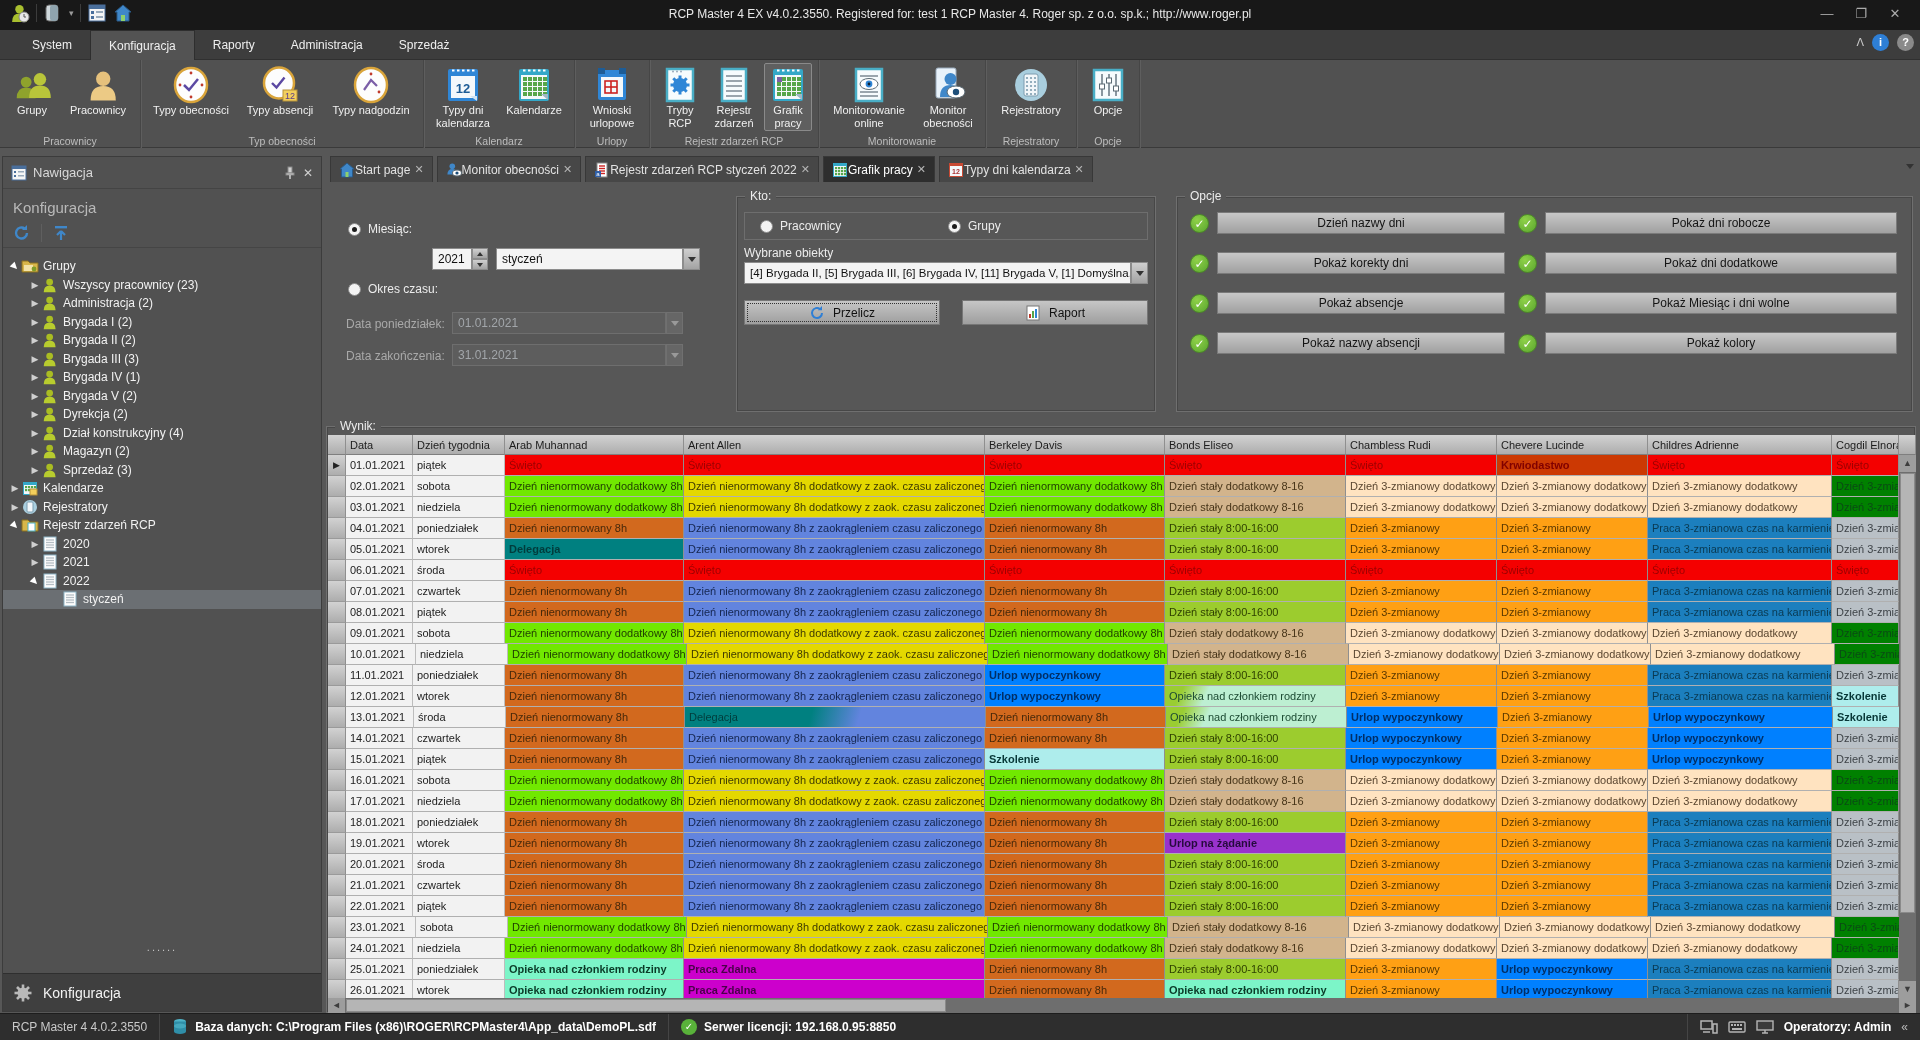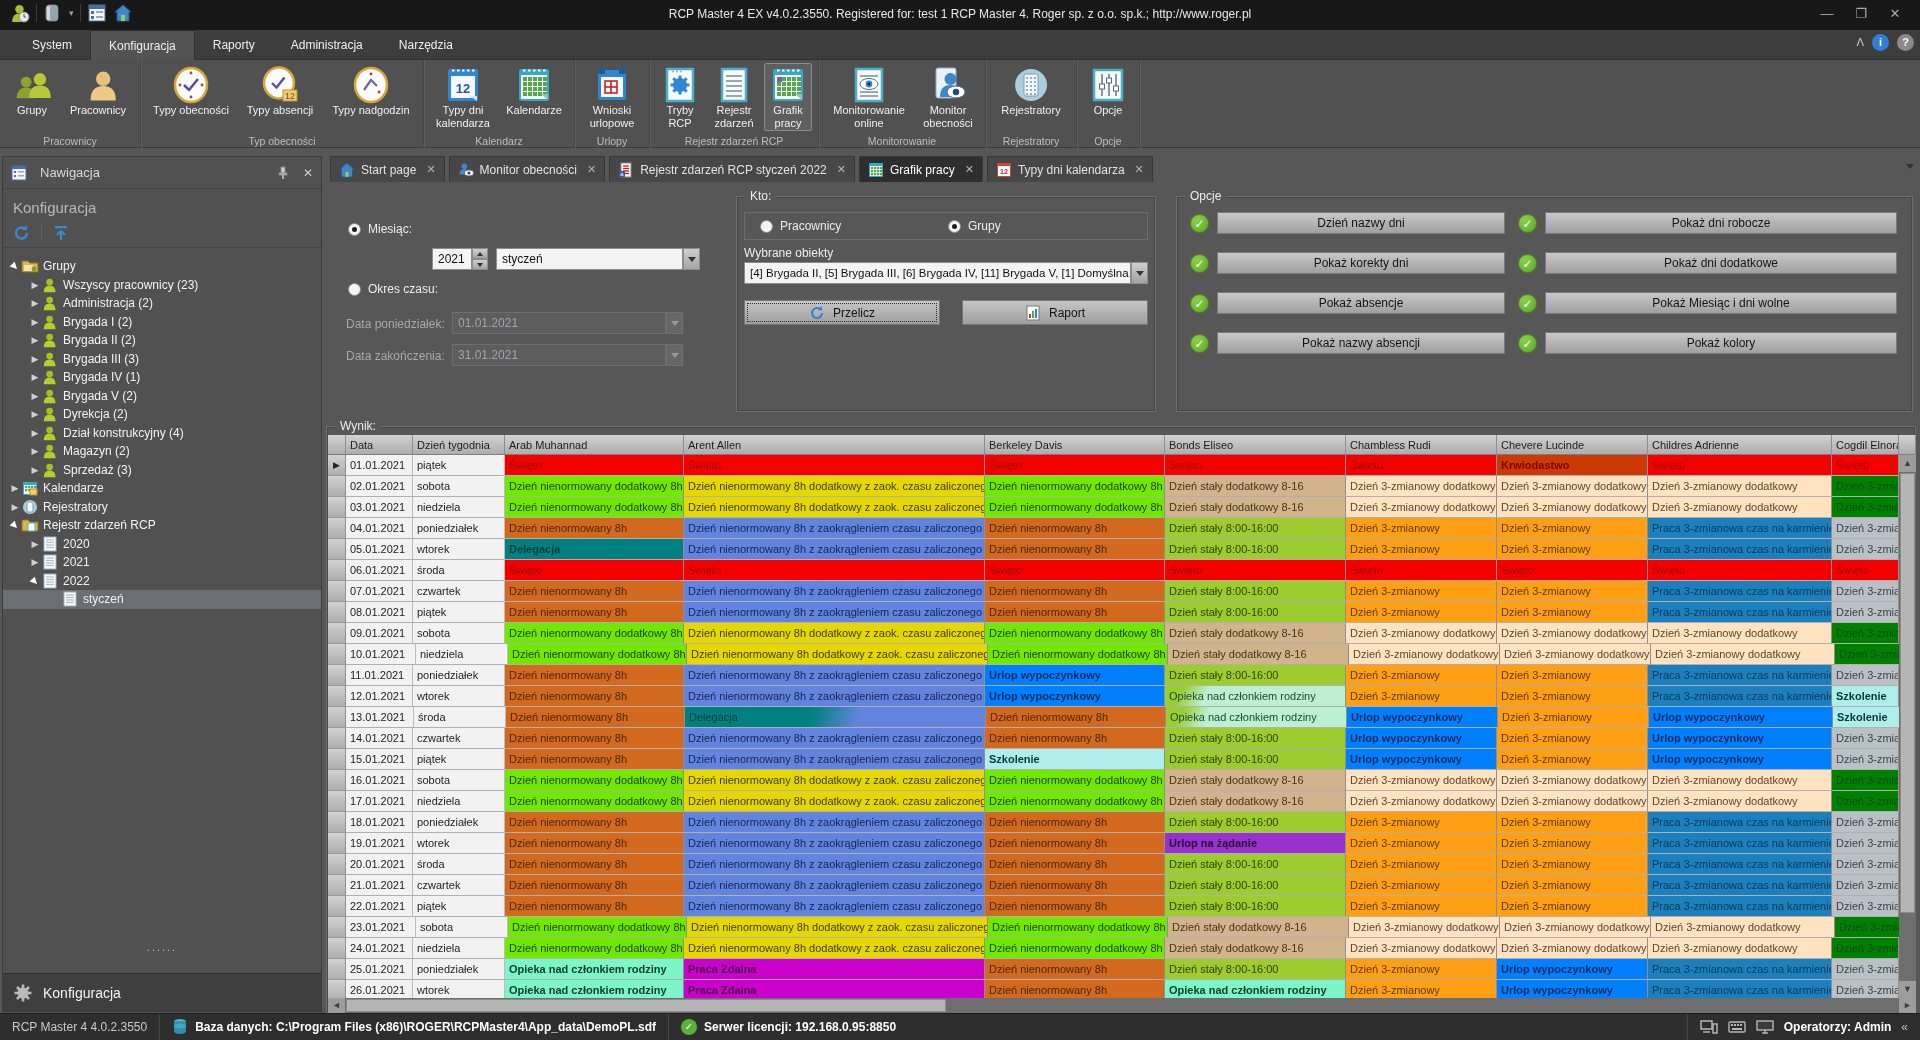--- a/index.html
+++ b/index.html
@@ -31,38 +31,38 @@
   #ribbon { left:0; top:60px; width:1920px; height:88px; background:#515151; border-bottom:1px solid #3a3a3a; }
   .rgroup { float:left; height:88px; border-right:1px solid #464646; box-shadow:1px 0 0 #5e5e5e; position:relative; padding:2px 4px 16px 4px; }
   .rgroup-label { position:absolute; left:0; right:0; bottom:1px; text-align:center; font-size:10.5px; color:#bdbdbd; }
   .rbtn { float:left; height:68px; margin:1px 2px; padding:2px 5px 0 5px; text-align:center; border:1px solid transparent; border-radius:2px; }
   .rbtn.active { background:#5f5f5f; border-color:#8a8a8a; }
   .rbtn .ric { height:38px; display:flex; align-items:center; justify-content:center; }
   .rbtn .rlb { font-size:11px; color:#f0f0f0; line-height:13px; white-space:pre-line; }
 
   
   #nav { left:2px; top:156px; width:320px; height:856px; background:#515151; border:1px solid #3c3c3c; }
-  #nav-head { position:relative; height:32px; border-bottom:1px solid #444; display:flex; align-items:center; padding:0 8px; gap:13px; }
+  #nav-head { position:relative; height:32px; border-bottom:1px solid #444; display:flex; align-items:center; padding:0 8px; gap:6px; }
   #nav-head .t { color:#d8d8d8; font-size:13px; flex:1; }
   #nav-sec { color:#b9b9b9; font-size:15px; padding:10px 10px 2px 10px; }
   #nav-tools { height:30px; display:flex; align-items:center; gap:10px; padding:0 10px; border-bottom:1px solid #454545; }
   #nav-tools .vsep { width:1px; height:18px; background:#5f5f5f; }
   #tree { position:absolute; top:100px; left:0; right:0; bottom:90px; overflow:hidden; }
   .tnode { height:18.5px; display:flex; align-items:center; font-size:12px; color:#f2f2f2; white-space:nowrap; }
   .tnode.sel { background:#6b6f73; }
   .tarrow { width:12px; text-align:center; font-size:9px; color:#e3e3e3; flex:none; }
   .tarrow.exp { transform:rotate(45deg); }
   .ticon { width:18px; display:flex; justify-content:center; flex:none; margin-right:4px; }
   #nav-dots { position:absolute; bottom:58px; left:0; right:0; text-align:center; color:#c2c2c2; font-size:11px; letter-spacing:2px; }
   #nav-bottom { position:absolute; bottom:0; left:0; right:0; height:38px; background:#3f3f3f; border-top:1px solid #2f2f2f;
     display:flex; align-items:center; gap:10px; padding:0 10px; color:#f3f3f3; font-size:14px; }
 
   
   #tabbar { left:330px; top:156px; width:1588px; height:26px; }
-  .dtab { float:left; height:26px; margin-right:4px; padding:0 8px; display:flex; align-items:center; gap:6px;
+  .dtab { float:left; height:26px; margin-right:4px; padding:0 8px; display:flex; align-items:center; 
     background:#474747; border:1px solid #383838; border-bottom:none; color:#e2e2e2; font-size:12px; }
   .dtab.active { background:#2e2e2e; color:#fff; }
   .dtab .x { color:#b5b5b5; font-size:11px; margin-left:4px; }
   #tabbar .tab-drop { position:absolute; right:4px; top:8px; }
 
   
   .gbox { position:absolute; border:1px solid #6f6f6f; box-shadow:inset 0 0 0 1px #474747; }
   .gbox > .glabel { position:absolute; top:-8px; left:8px; background:#575757; padding:0 5px; font-size:12px; color:#ececec; }
 
   .fieldlabel { position:absolute; font-size:12px; color:#ececec; }
@@ -175,21 +175,21 @@
       <div class="winbtn">✕</div>
     </div>
   </div>
 
   <div id="menubar" class="abs">
     <div id="menu-items" style="padding-left:14px;">
         <div class="menu-item">System</div>
         <div class="menu-item active">Konfiguracja</div>
         <div class="menu-item">Raporty</div>
         <div class="menu-item">Administracja</div>
-        <div class="menu-item">Narzędzia</div>
+        <div class="menu-item">Sprzedaż</div>
       </div>
     <div class="right">
       <span class="chev">ᐱ</span>
       <span class="info-i">i</span>
       <span class="help-q">?</span>
     </div>
   </div>
 
   <div id="ribbon" class="abs">
       <div class="rgroup">

